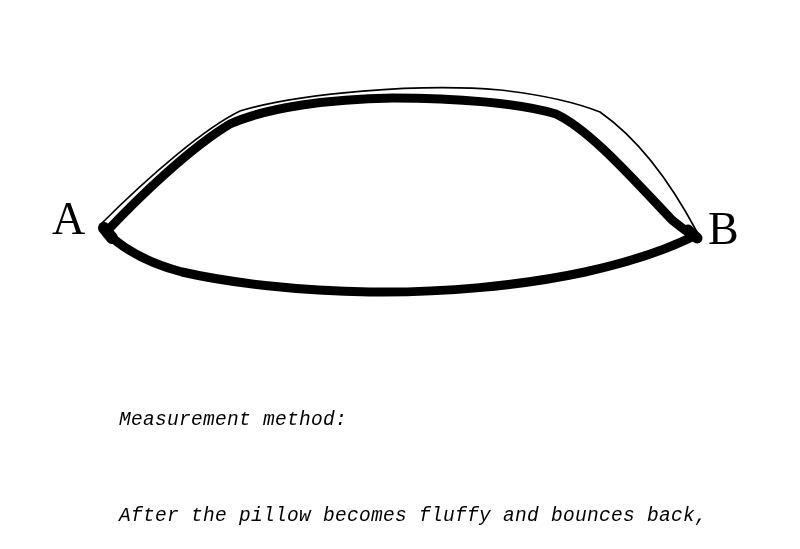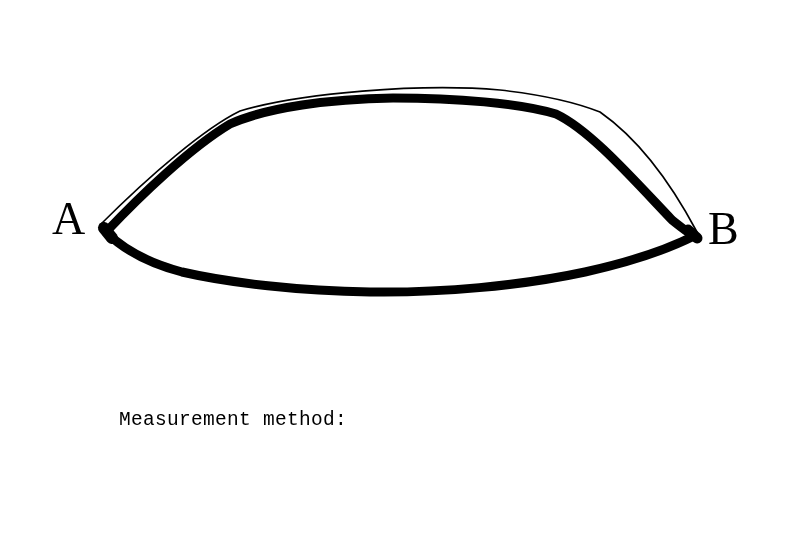--- a/index.html
+++ b/index.html
@@ -45,20 +45,21 @@
     width: 640px;
     font-family: "Liberation Mono", monospace;
     font-size: 19.5px;
     line-height: 32px;
     color: #000000;
     letter-spacing: 0.3px;
     white-space: pre-wrap;
   }
   .caption-line {
     display: block;
+    font-style: italic;
   }
 </style>
 </head>
 <body>
 
 <div id="page">
 
   <svg id="diagram" viewBox="0 0 800 549" xmlns="http://www.w3.org/2000/svg">
 
     <path d="M 100 225 C 150 175, 205 128, 240 111 C 300 93, 420 83, 500 90 C 545 95, 575 102, 600 112 C 640 140, 672 185, 697 232" fill="none" stroke="#000000" stroke-width="1.6" stroke-linecap="round" stroke-linejoin="round"></path>
@@ -77,17 +78,18 @@
     <path d="M 104 228 L 112 238" fill="none" stroke="#000000" stroke-width="12" stroke-linecap="round"></path>
 
     <path d="M 688 230 L 697 238" fill="none" stroke="#000000" stroke-width="11" stroke-linecap="round"></path>
   </svg>
 
   <div class="endpoint-label" id="label-a">A</div>
   <div class="endpoint-label" id="label-b">B</div>
 
   <div id="caption">
     <span class="caption-line">Measurement method:</span>
+    <span class="caption-line">After the pillow becomes fluffy and bounces back,</span>
     
     
   </div>
 
 </div>
 
 </body></html>

